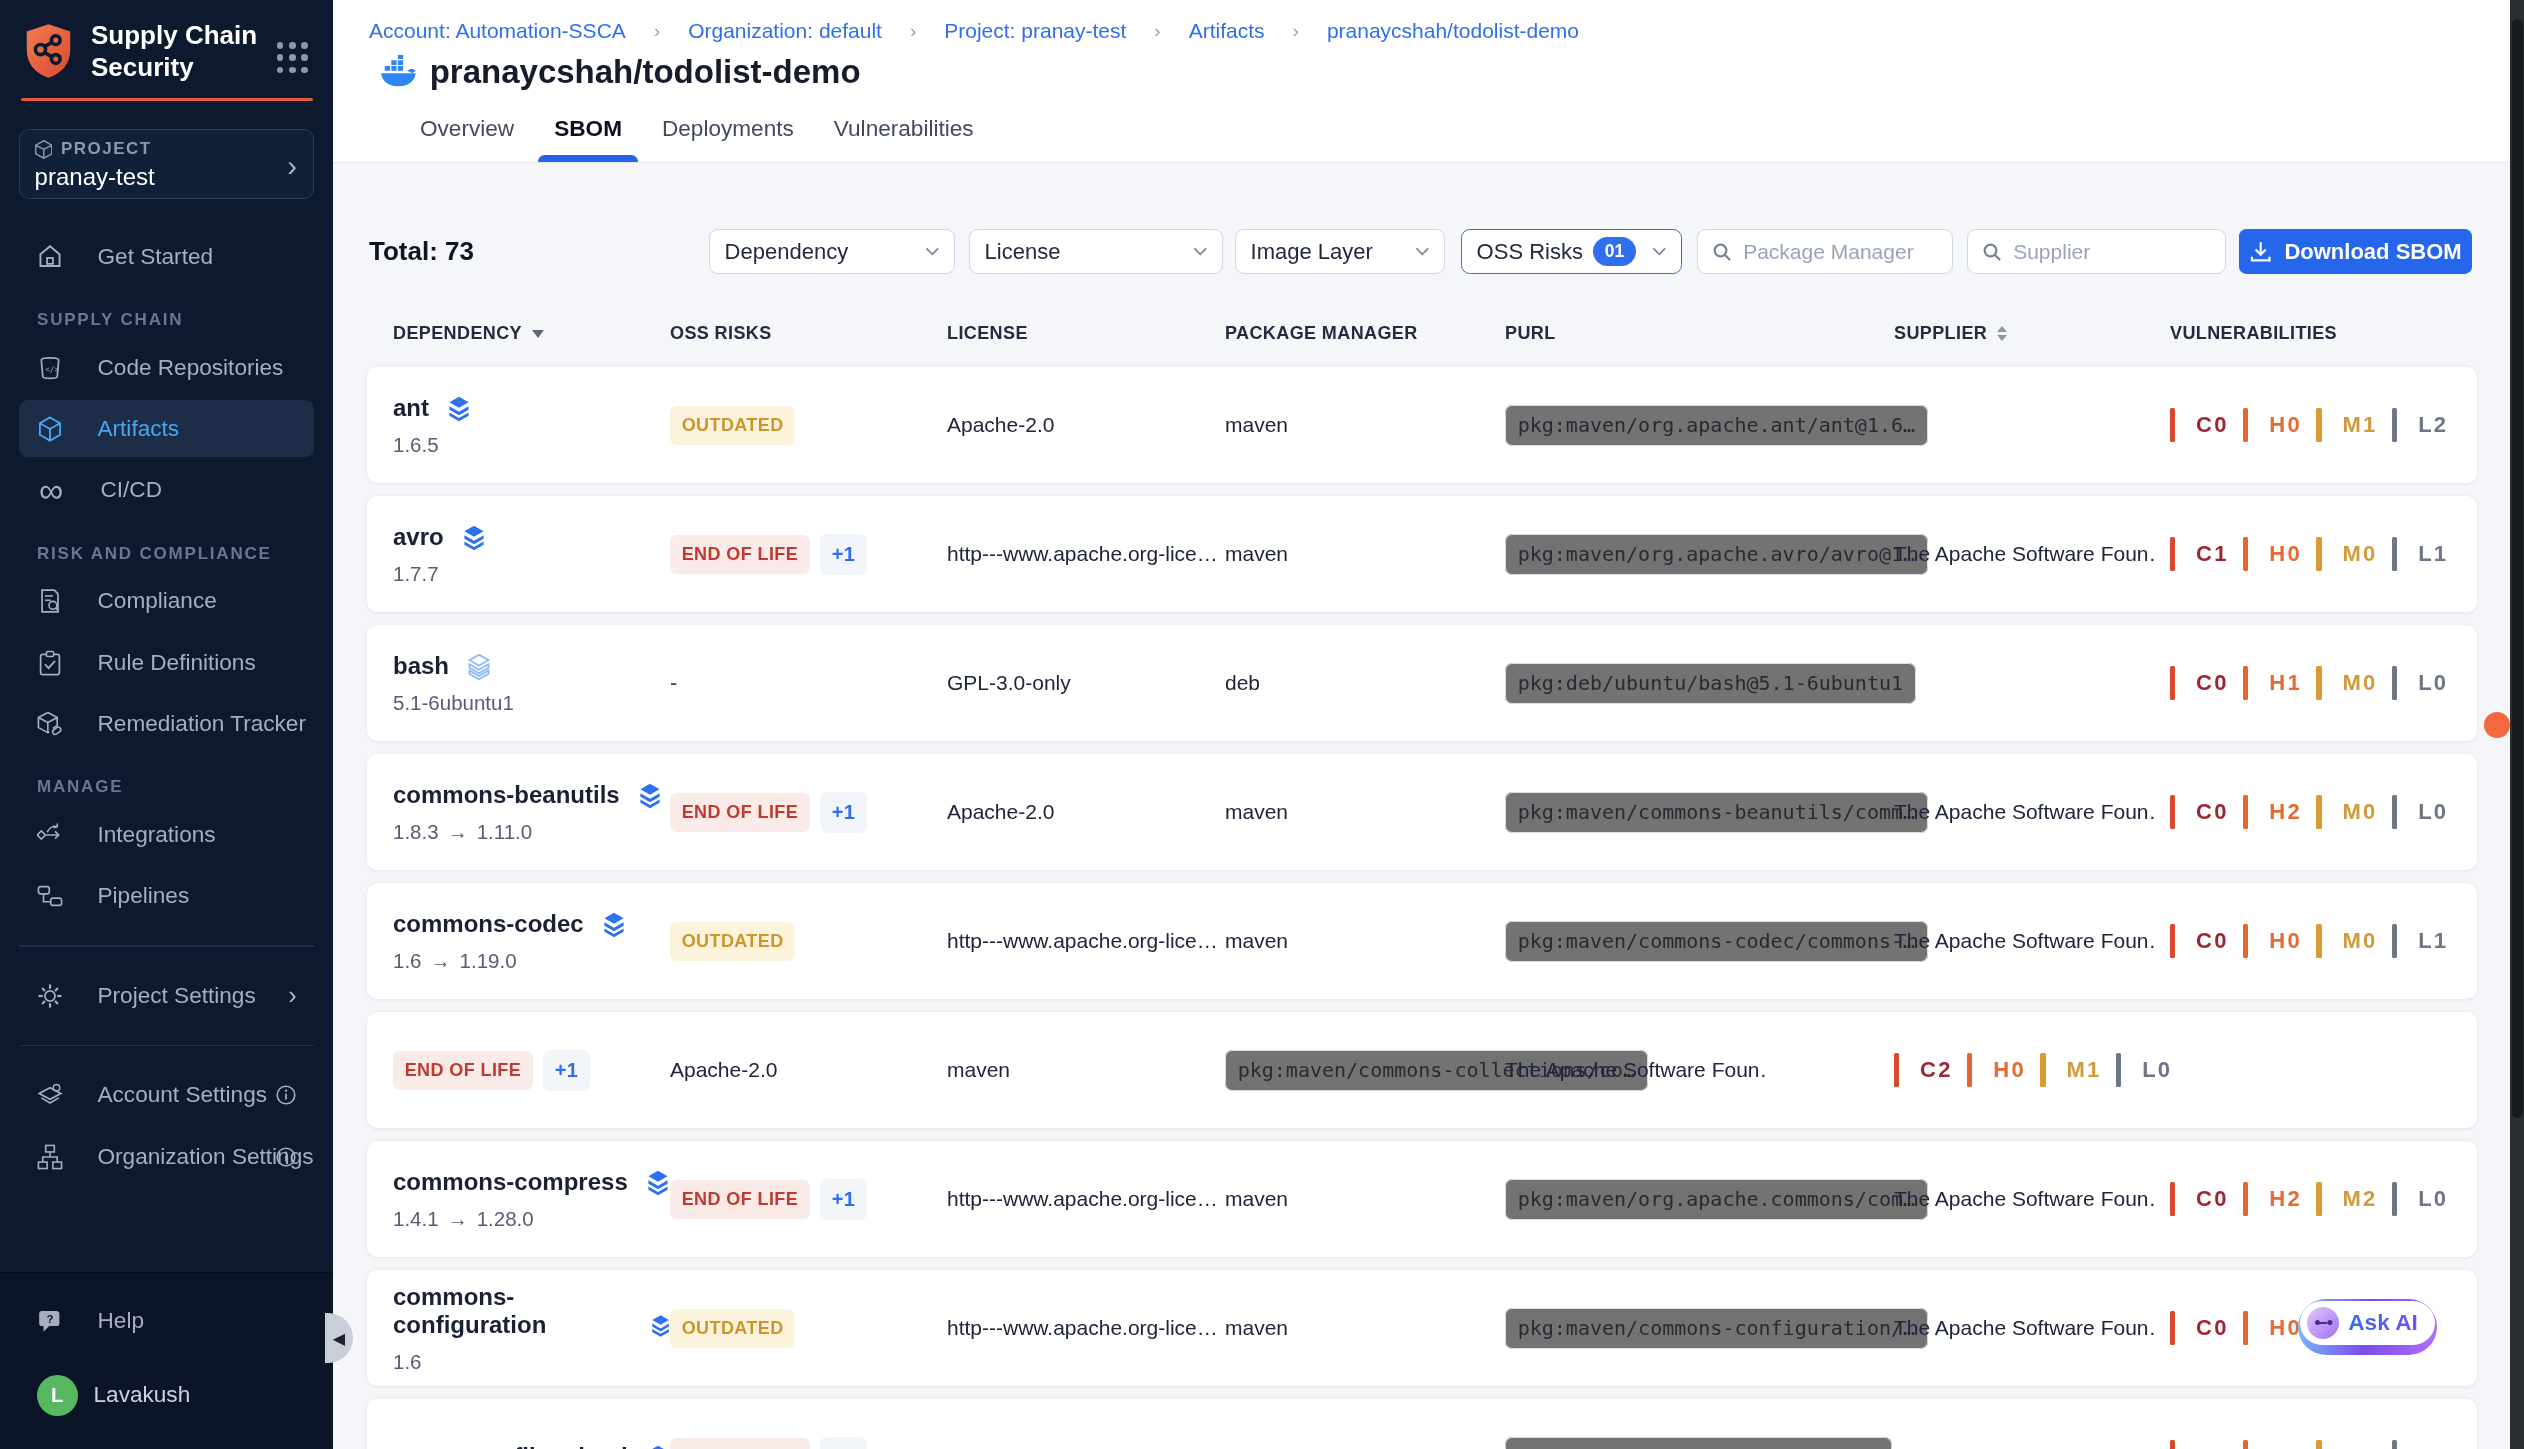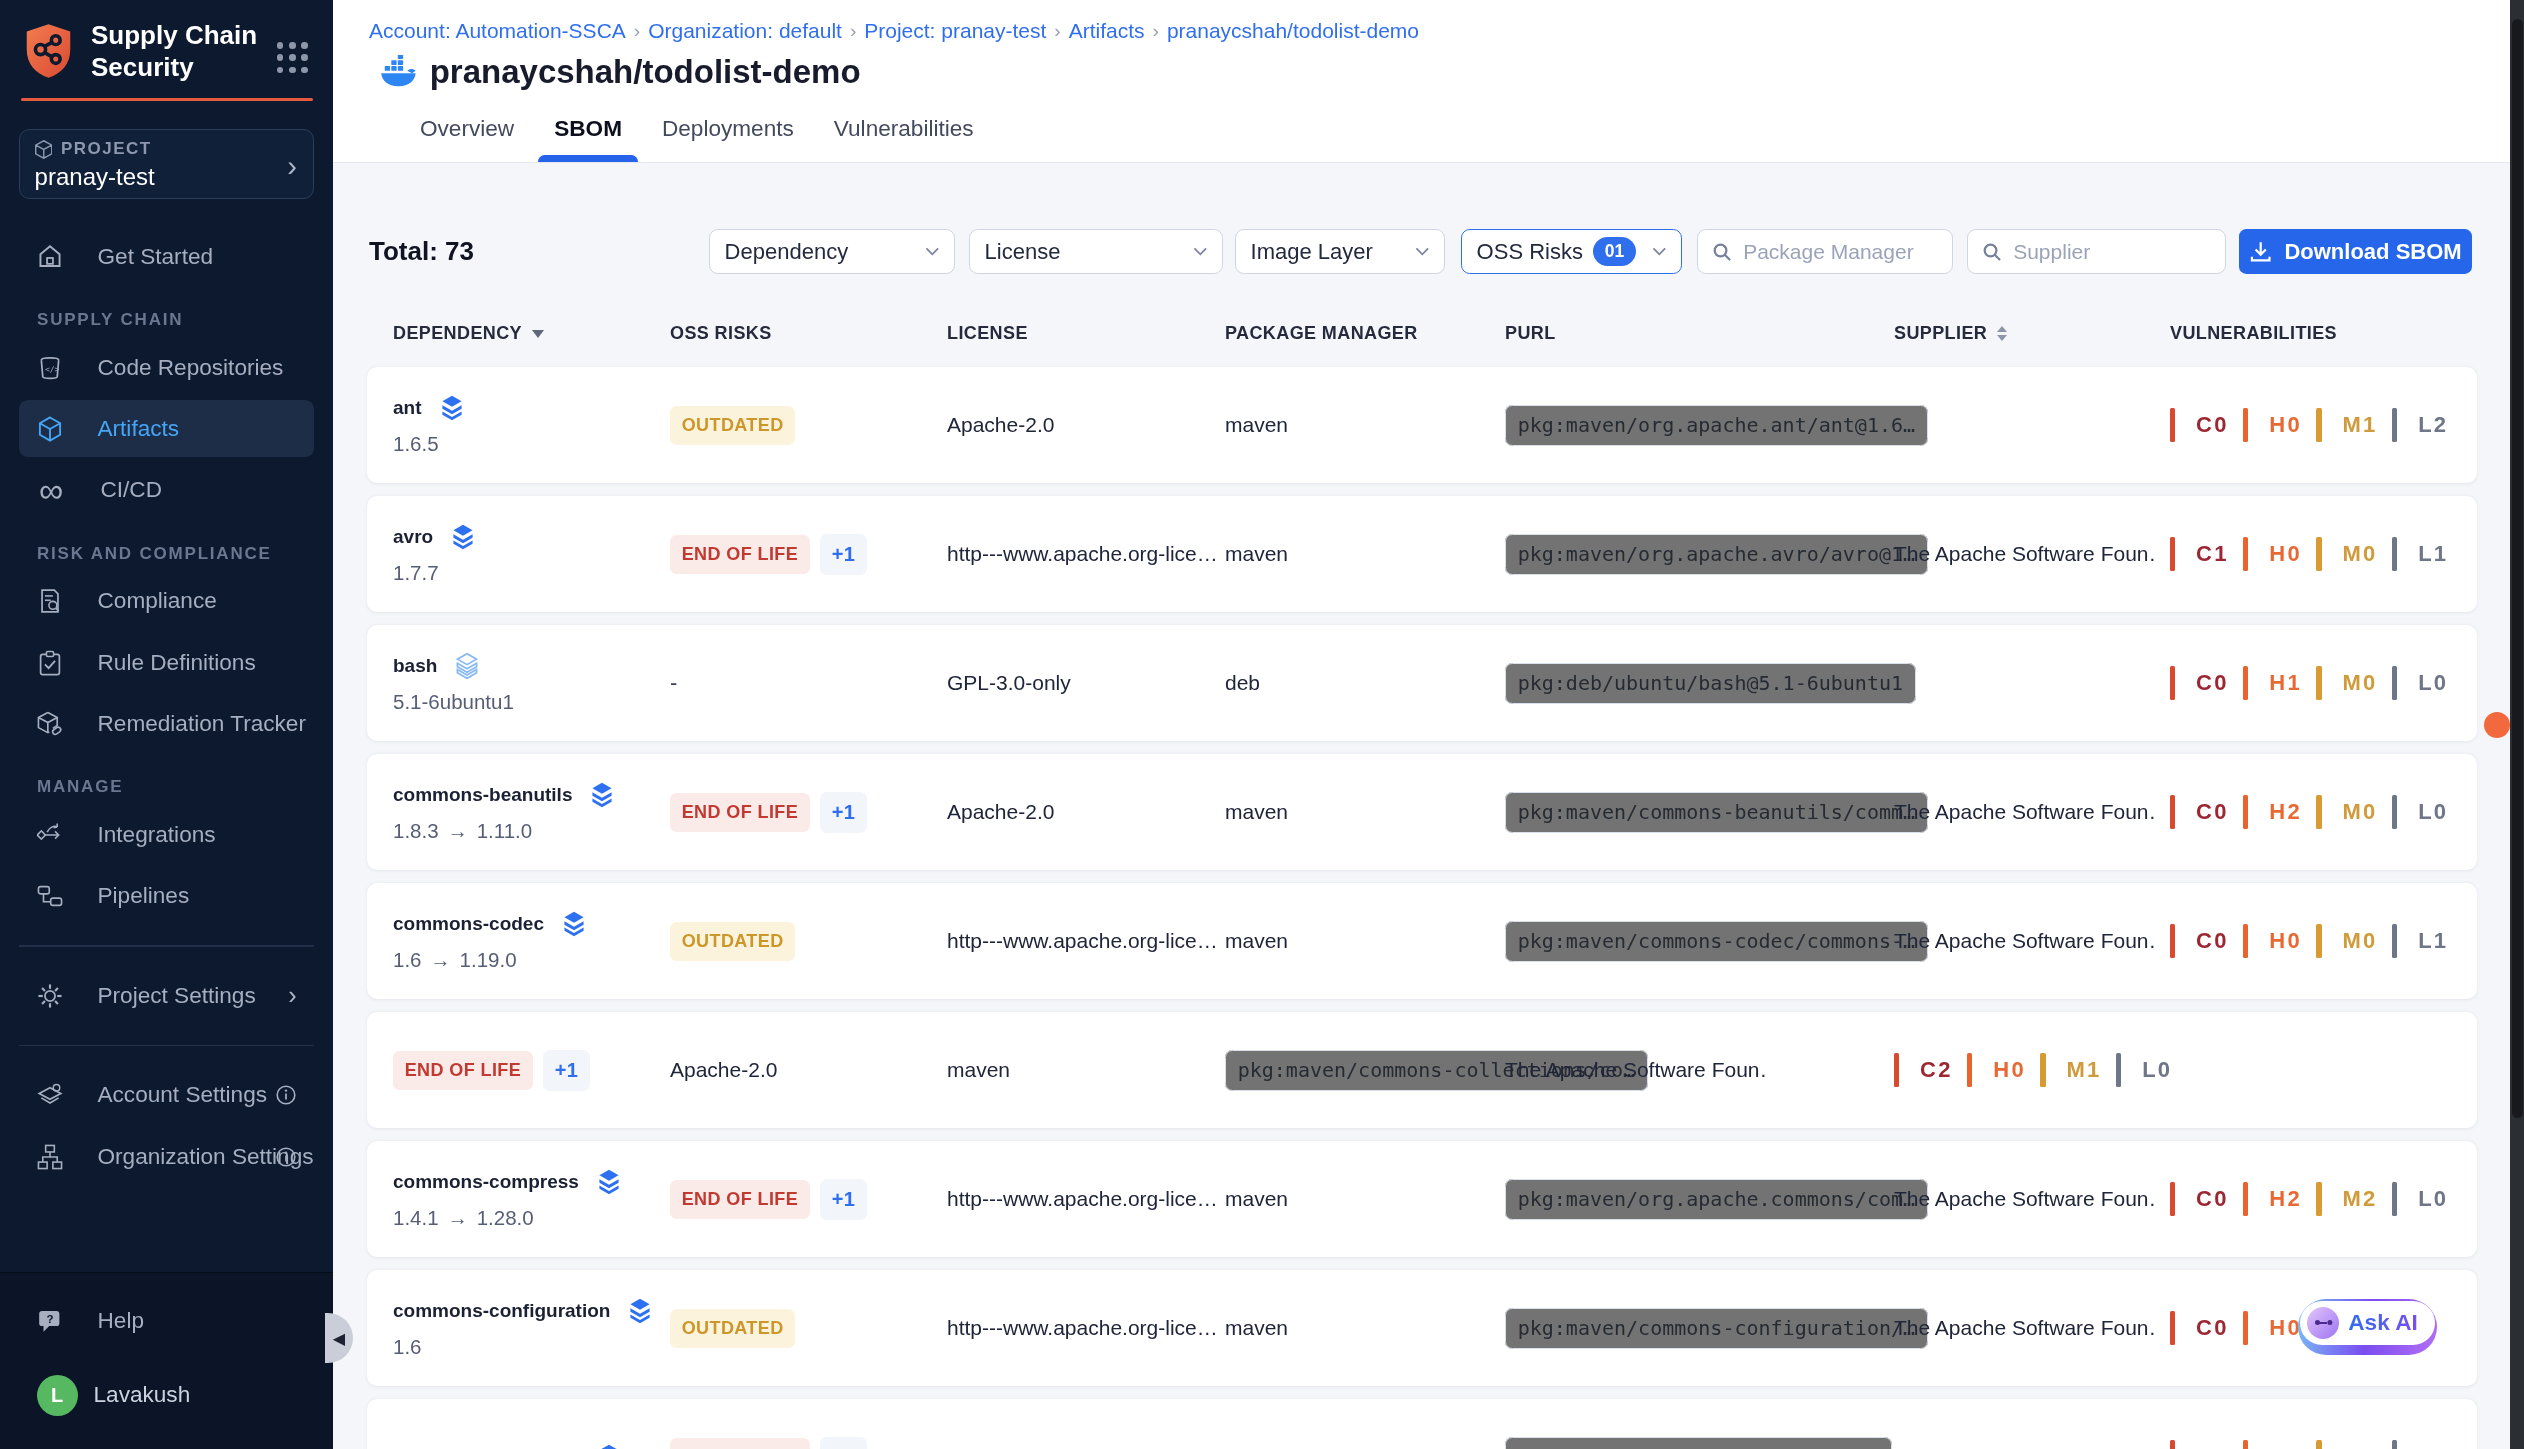--- a/index.html
+++ b/index.html
@@ -27,21 +27,21 @@
   .side-footer { position:absolute; left:0; right:0; top:1272px; bottom:0; background:#0b1527; border-top:1.5px solid #060d1a; }
   .side-footer .nav-item:first-child { margin-top:19px; }
   .user-row { margin:17.5px 19px 0 19px; height:57px; display:flex; align-items:center; gap:16px; padding-left:17.5px; cursor:pointer; }
   .avatar { width:41px; height:41px; border-radius:50%; background:#57b862; color:#fff; font-size:20px; font-weight:bold; display:flex; align-items:center; justify-content:center; }
   .user-name { color:#ccd3df; font-size:22.6px; }
   .collapse-handle { position:absolute; left:325px; top:1313px; width:28px; height:50px; background:#c9ced9; border-radius:0 26px 26px 0; display:flex; align-items:center; justify-content:center; z-index:6; cursor:pointer; color:#1c2233; font-size:16px; }
 
   
   .main { position:absolute; left:333px; top:0; right:0; bottom:0; background:#f5f6fa; }
   .page-head { background:#fff; height:163px; border-bottom:1.5px solid #e4e7ee; position:relative; padding-left:36px; }
-  .breadcrumb { padding-top:19px; display:flex; align-items:center; gap:8px; font-size:21px; }
+  .breadcrumb { padding-top:19px; display:flex; align-items:center; gap:28px; font-size:21px; }
   .breadcrumb a { color:#2f6fed; text-decoration:none; cursor:pointer; }
   .crumb-sep { color:#98a1b3; font-size:19px; }
   .title-row { margin-top:10.2px; display:flex; align-items:center; gap:11.7px; padding-left:11px; }
   .page-title { font-size:33px; font-weight:bold; color:#171b2c; }
   .tabs { position:absolute; left:87px; bottom:0; display:flex; gap:40px; }
   .tab { font-size:22.6px; color:#434a5e; padding-bottom:20.5px; position:relative; cursor:pointer; }
   .tab.active { color:#0c0f1c; font-weight:bold; }
   .tab.active::after { content:""; position:absolute; left:-16px; right:-16px; bottom:0; height:6.6px; background:#2563eb; border-radius:6.6px 6.6px 0 0; }
 
   
@@ -68,21 +68,21 @@
   .thead .th { display:flex; align-items:center; gap:10.2px; font-size:18px; font-weight:bold; color:#252b3d; letter-spacing:0.4px; cursor:pointer; }
   .tri-down { width:0; height:0; border-left:6.6px solid transparent; border-right:6.6px solid transparent; border-top:8.8px solid #5f6878; }
   .sort-pair { display:flex; flex-direction:column; gap:2.9px; }
   .sort-pair i { width:0; height:0; border-left:5.8px solid transparent; border-right:5.8px solid transparent; }
   .sort-pair .up { border-bottom:6.6px solid #8d95a8; }
   .sort-pair .dn { border-top:6.6px solid #8d95a8; }
 
   .rows { margin:23.4px 0 0 34px; width:2110px; }
   .card { height:116px; background:#fff; border-radius:10.2px; margin-bottom:13px; padding-left:26px; box-shadow:0 0.7px 3.7px rgba(30,40,70,0.08); cursor:pointer; }
   .dep-cell { display:flex; flex-direction:column; gap:11.7px; }
-  .dep-name-row { display:flex; align-items:center; gap:19px; font-size:19px; font-weight:bold; color:#1b2134; }
+  .dep-name-row { display:flex; align-items:flex-end; gap:19px; font-size:24px; font-weight:bold; color:#1b2134; }
   .dep-ver-row { font-size:20.5px; color:#565e76; display:flex; align-items:center; gap:8.8px; }
   .ver-arrow { color:#565e76; font-size:20.5px; }
   .risk-cell { display:flex; align-items:center; gap:10.2px; }
   .badge { font-size:18px; font-weight:bold; padding:8.8px 11.7px; border-radius:6.6px; letter-spacing:0.4px; white-space:nowrap; }
   .badge.outdated { color:#cc9629; background:#fcf3dd; }
   .badge.eol { color:#c13a31; background:#faeae8; }
   .badge.plus { color:#2f6fed; background:#f2f5f9; font-size:20px; }
   .risk-dash { color:#3a4154; font-size:22px; }
   .cell-text { font-size:21px; color:#20263a; }
   .purl { font-family:"DejaVu Sans Mono",monospace; font-size:20px; color:#262b33; background:#737373; border:1.5px solid #dadfea; border-radius:7.3px; padding:7.3px 11.7px; max-width:365px; white-space:nowrap; overflow:hidden; width:fit-content; }

